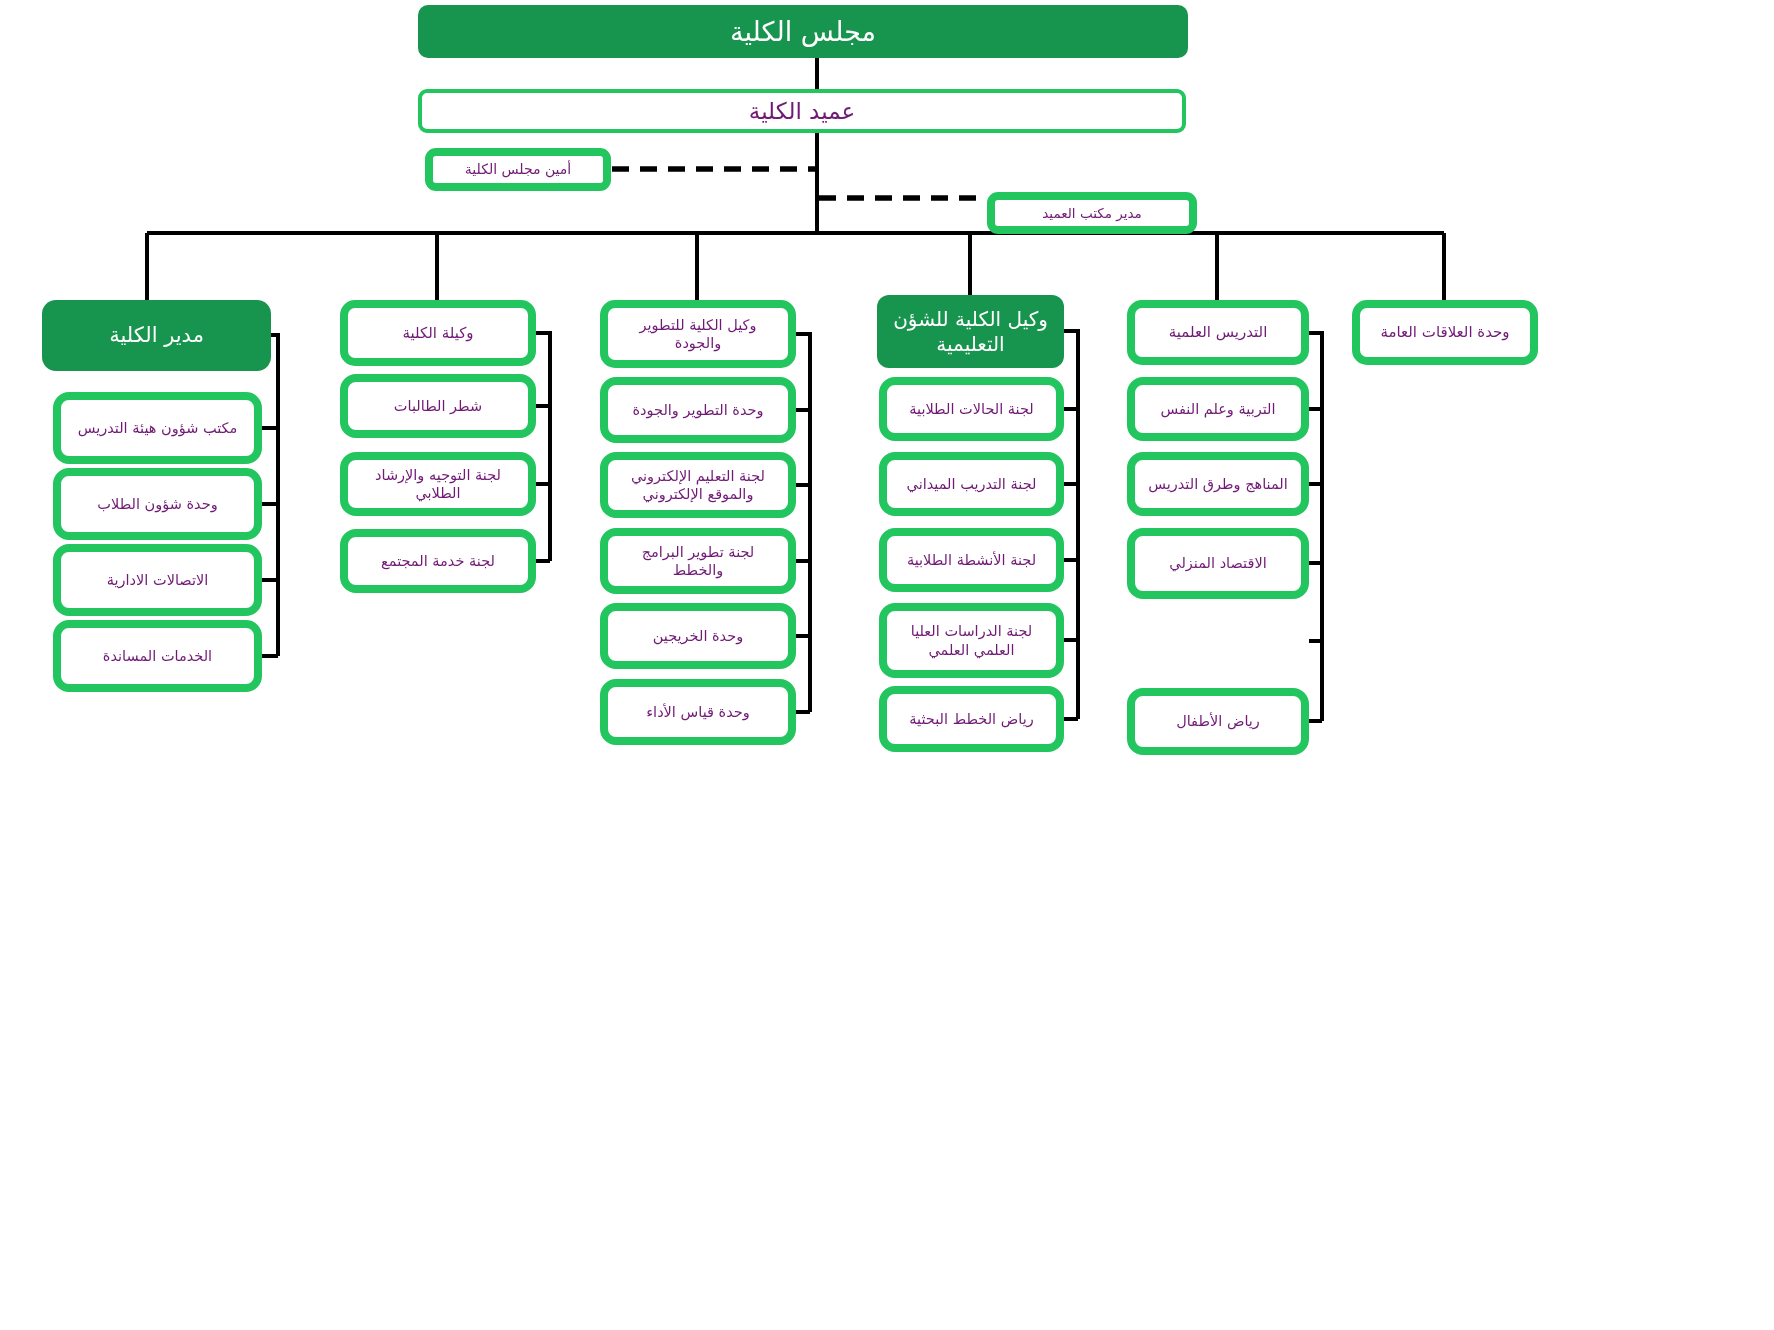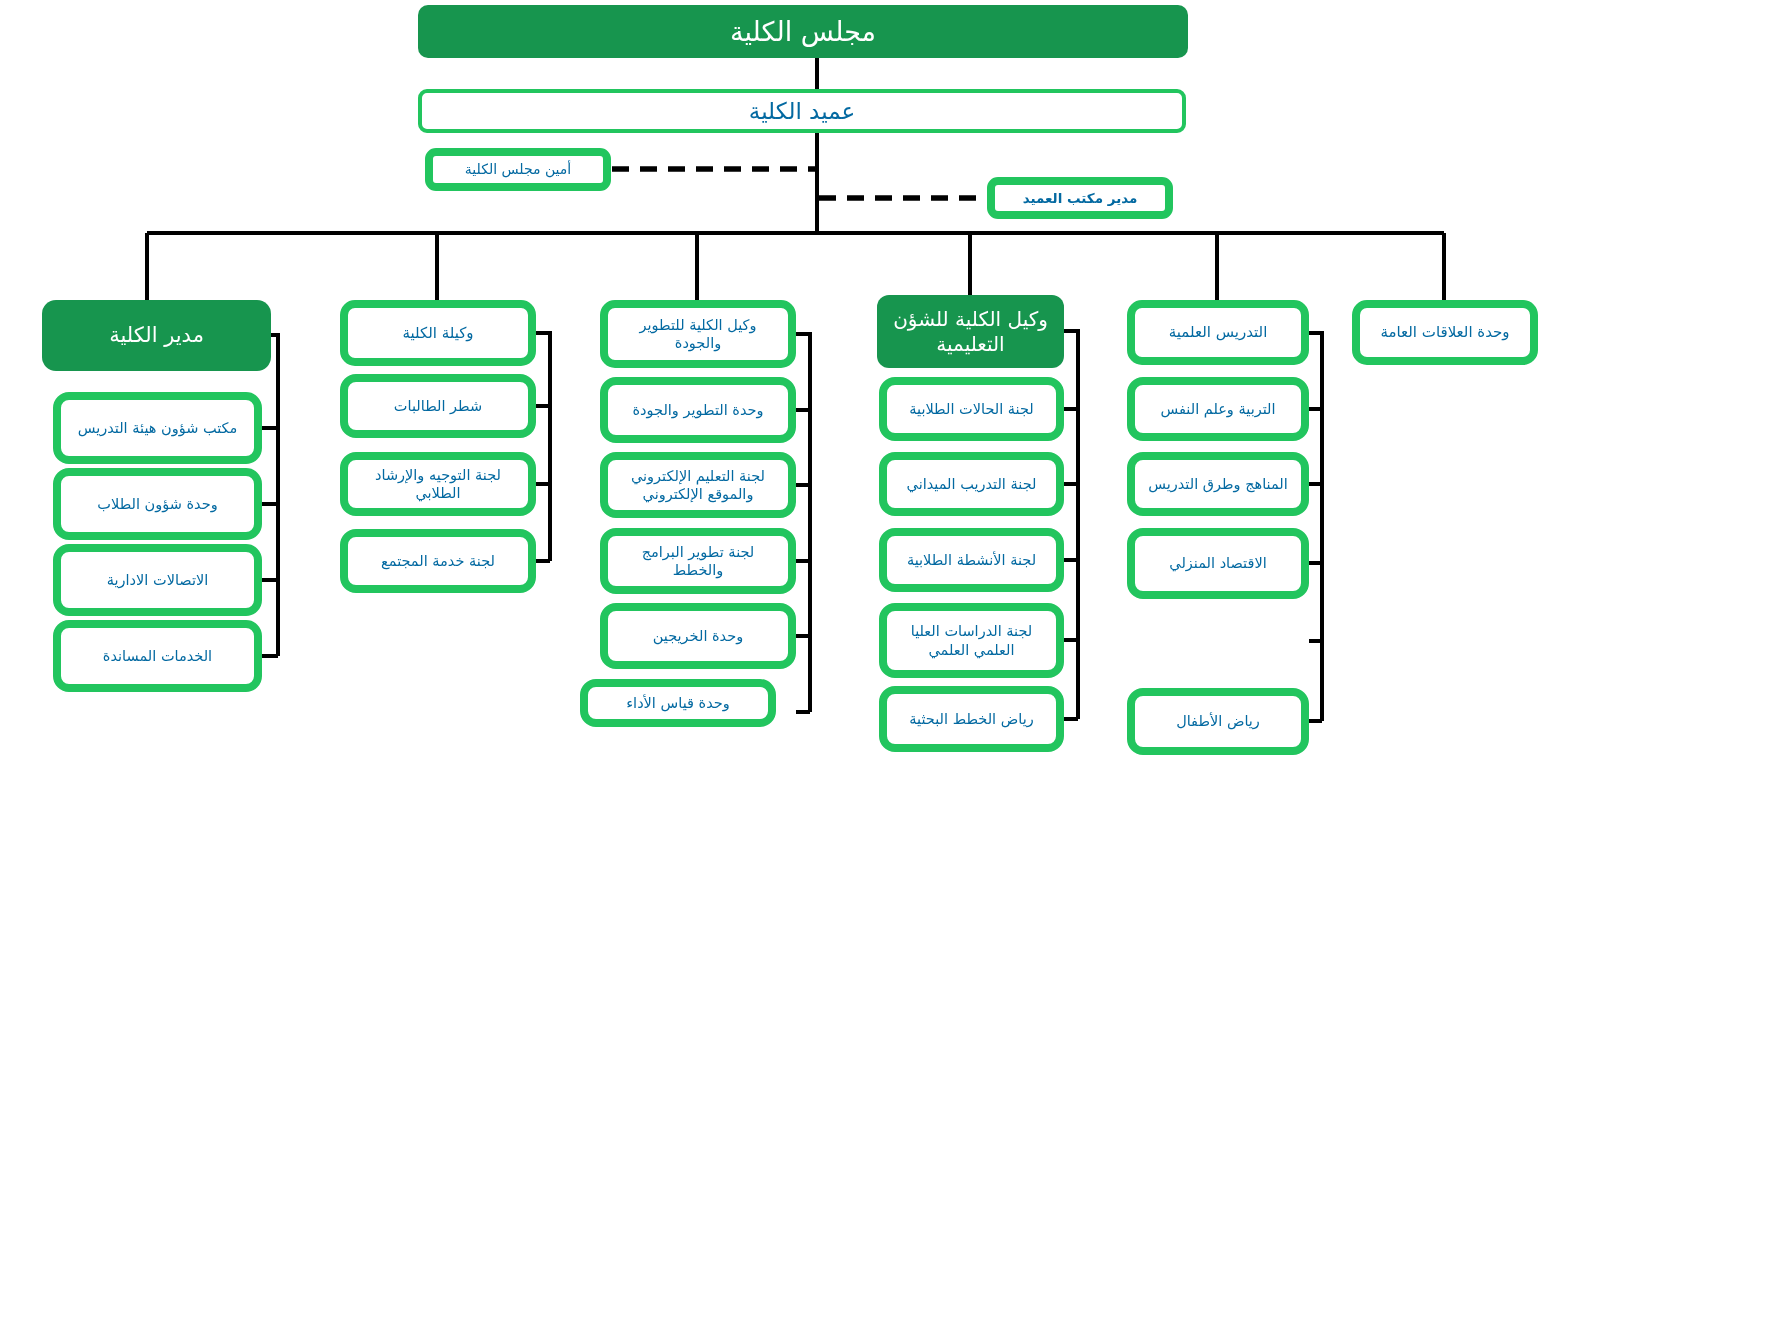--- a/index.html
+++ b/index.html
@@ -4,21 +4,21 @@
 <style>
   html,body{margin:0;padding:0;background:#ffffff;}
   body{
     width:1774px;height:1330px;position:relative;overflow:hidden;
     font-family:"DejaVu Sans","Liberation Sans",sans-serif;
   }
   .stage{position:absolute;inset:0;width:1774px;height:1330px;}
   svg.connectors{position:absolute;left:0;top:0;z-index:1;}
   .node{
     position:absolute;z-index:2;display:flex;align-items:center;justify-content:center;
-    text-align:center;box-sizing:border-box;background:#ffffff;color:#0369a1;
+    text-align:center;box-sizing:border-box;background:#ffffff;color:#701a75;
     border:8px solid #22c55e;border-radius:14px;padding:2px 10px;line-height:1.25;
   }
   .node.green{background:#17954E;border:none;color:#ffffff;}
   .root-box{border-radius:10px;font-size:27px;}
   .dean-box{border-radius:9px;font-size:23px;border-width:4px;}
   .staff-box{font-size:14px;border-radius:11px;}
   .col-header-green{font-size:21px;border-radius:14px;margin-left:9px;}
   .small{font-size:14.5px;border-radius:15px;}
   .child{font-size:14.5px;border-radius:16px;}
 </style>
@@ -44,39 +44,39 @@
 
     <path d="M1309 333 H1322 V721 M1309 409 H1322 M1309 484 H1322 M1309 563 H1322 M1309 641 H1322 M1309 721 H1322" stroke="#000" stroke-width="4" fill="none"></path>
   </svg>
 
   <div class="node green root-box" style="left:418px;top:5px;width:770px;height:53px;" dir="rtl">مجلس الكلية</div>
 
   <div class="node dean-box" style="left:418px;top:89px;width:768px;height:44px;" dir="rtl">عميد الكلية</div>
 
   <div class="node staff-box" style="left:425px;top:148px;width:186px;height:43px;" dir="rtl">أمين مجلس الكلية</div>
 
-  <div class="node staff-box" style="left:987px;top:177px;width:186px;height:42px;font-size:13.5px;font-weight:bold;" dir="rtl">مدير مكتب العميد</div>
+  <div class="node staff-box" style="left:987px;top:192px;width:210px;height:42px;font-size:13.5px;" dir="rtl">مدير مكتب العميد</div>
 
   <div class="node green col-header-green" style="left:33px;top:300px;width:229px;height:71px;" dir="rtl">مدير الكلية</div>
   <div class="node child" style="left:53px;top:392px;width:209px;height:72px;" dir="rtl">مكتب شؤون هيئة التدريس</div>
   <div class="node child" style="left:53px;top:468px;width:209px;height:72px;" dir="rtl">وحدة شؤون الطلاب</div>
   <div class="node child" style="left:53px;top:544px;width:209px;height:72px;" dir="rtl">الاتصالات الادارية</div>
   <div class="node child" style="left:53px;top:620px;width:209px;height:72px;" dir="rtl">الخدمات المساندة</div>
 
   <div class="node small" style="left:340px;top:300px;width:196px;height:66px;font-size:15px;" dir="rtl">وكيلة الكلية</div>
   <div class="node child" style="left:340px;top:374px;width:196px;height:64px;" dir="rtl">شطر الطالبات</div>
   <div class="node child" style="left:340px;top:452px;width:196px;height:64px;" dir="rtl">لجنة التوجيه والإرشاد الطلابي</div>
   <div class="node child" style="left:340px;top:529px;width:196px;height:64px;" dir="rtl">لجنة خدمة المجتمع</div>
 
   <div class="node small" style="left:600px;top:300px;width:196px;height:68px;" dir="rtl">وكيل الكلية للتطوير والجودة</div>
   <div class="node child" style="left:600px;top:377px;width:196px;height:66px;" dir="rtl">وحدة التطوير والجودة</div>
   <div class="node child" style="left:600px;top:452px;width:196px;height:66px;" dir="rtl">لجنة التعليم الإلكتروني والموقع الإلكتروني</div>
   <div class="node child" style="left:600px;top:528px;width:196px;height:66px;" dir="rtl">لجنة تطوير البرامج والخطط</div>
   <div class="node child" style="left:600px;top:603px;width:196px;height:66px;" dir="rtl">وحدة الخريجين</div>
-  <div class="node child" style="left:580px;top:679px;width:196px;height:48px;" dir="rtl">وحدة قياس الأداء</div>
+  <div class="node child" style="left:600px;top:679px;width:196px;height:66px;" dir="rtl">وحدة قياس الأداء</div>
 
   <div class="node green" style="left:877px;top:295px;width:187px;height:73px;font-size:20px;border-radius:12px;" dir="rtl">وكيل الكلية للشؤن التعليمية</div>
   <div class="node child" style="left:879px;top:377px;width:185px;height:64px;" dir="rtl">لجنة الحالات الطلابية</div>
   <div class="node child" style="left:879px;top:452px;width:185px;height:64px;" dir="rtl">لجنة التدريب الميداني</div>
   <div class="node child" style="left:879px;top:528px;width:185px;height:64px;" dir="rtl">لجنة الأنشطة الطلابية</div>
   <div class="node child" style="left:879px;top:603px;width:185px;height:75px;" dir="rtl">لجنة الدراسات العليا العلمي العلمي</div>
   <div class="node child" style="left:879px;top:686px;width:185px;height:66px;" dir="rtl">رياض الخطط البحثية</div>
 
   <div class="node small" style="left:1127px;top:300px;width:182px;height:65px;font-size:15px;" dir="rtl">التدريس العلمية</div>
   <div class="node child" style="left:1127px;top:377px;width:182px;height:64px;" dir="rtl">التربية وعلم النفس</div>

